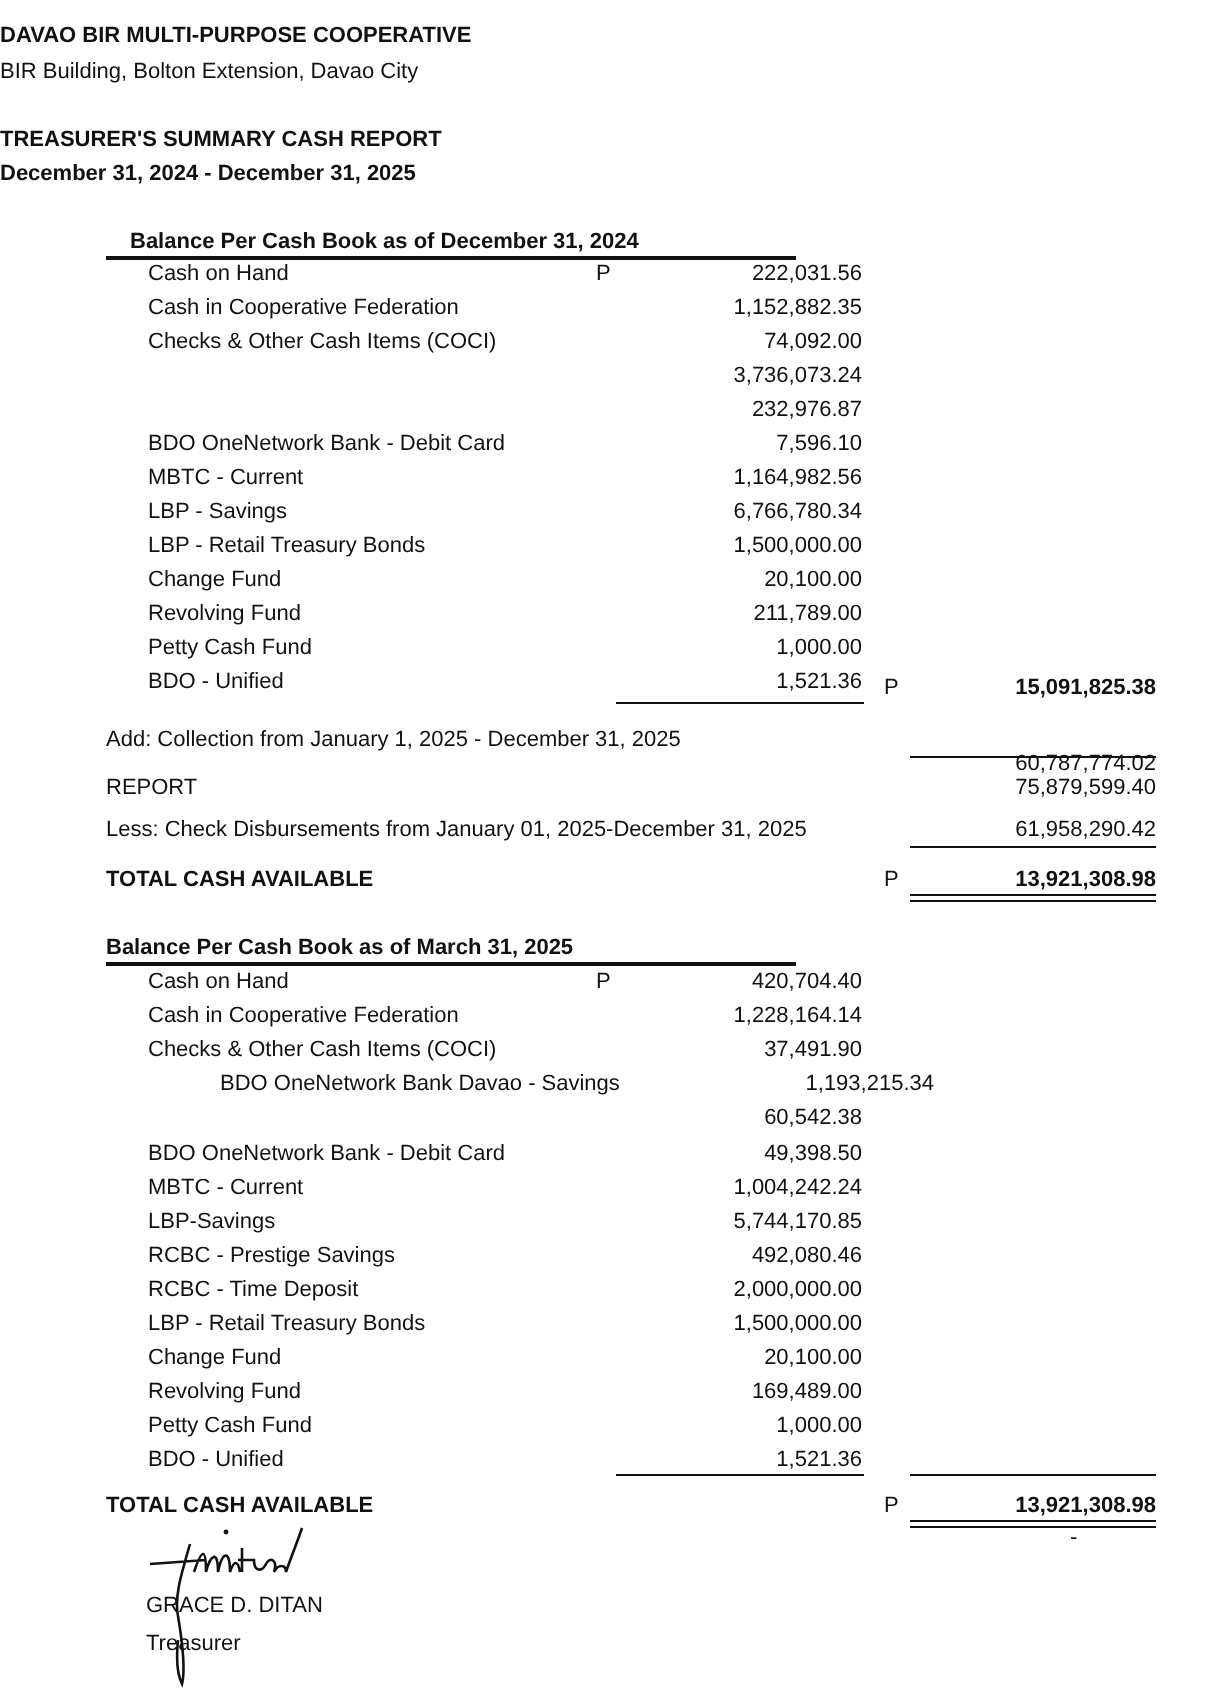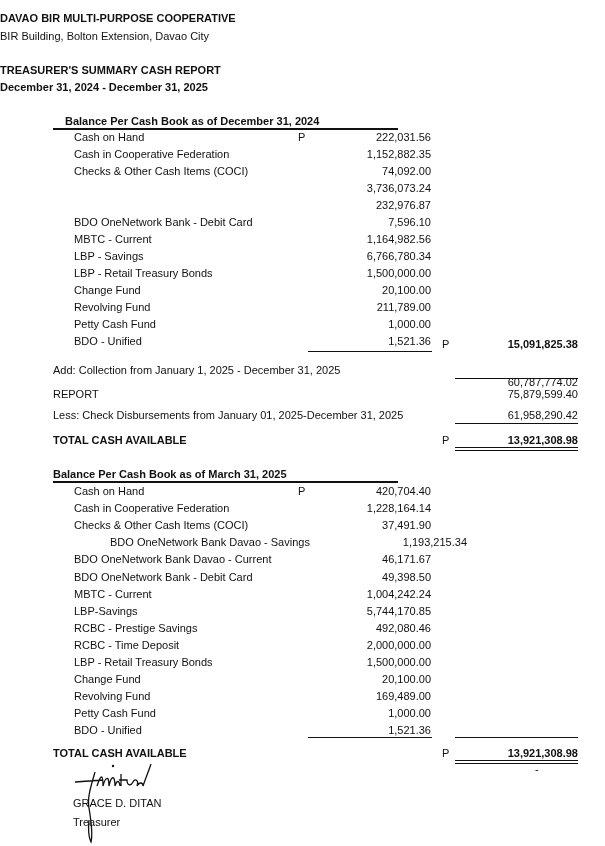--- a/index.html
+++ b/index.html
@@ -127,22 +127,21 @@
     </div>
     <div class="row" style="top: 519.2px;">
       <span class="lbl">Checks &amp; Other Cash Items (COCI)</span>
       <span class="amt">37,491.90</span>
     </div>
     <div class="row" style="top: 536.3px; margin-left: 36px;">
       <span class="lbl">BDO OneNetwork Bank Davao - Savings</span>
       <span class="amt">1,193,215.34</span>
     </div>
     <div class="row" style="top: 553.4px;">
-      <span class="lbl">BDO OneNetwork Bank Davao - Current</span>
-      <span class="amt">46,171.67</span>
+      <span class="amt">60,542.38</span>
     </div>
     <div class="row" style="top: 570.5px;">
       <span class="lbl">BDO OneNetwork Bank - Debit Card</span>
       <span class="amt">49,398.50</span>
     </div>
     <div class="row" style="top: 587.6px;">
       <span class="lbl">MBTC - Current</span>
       <span class="amt">1,004,242.24</span>
     </div>
     <div class="row" style="top: 604.7px;">

